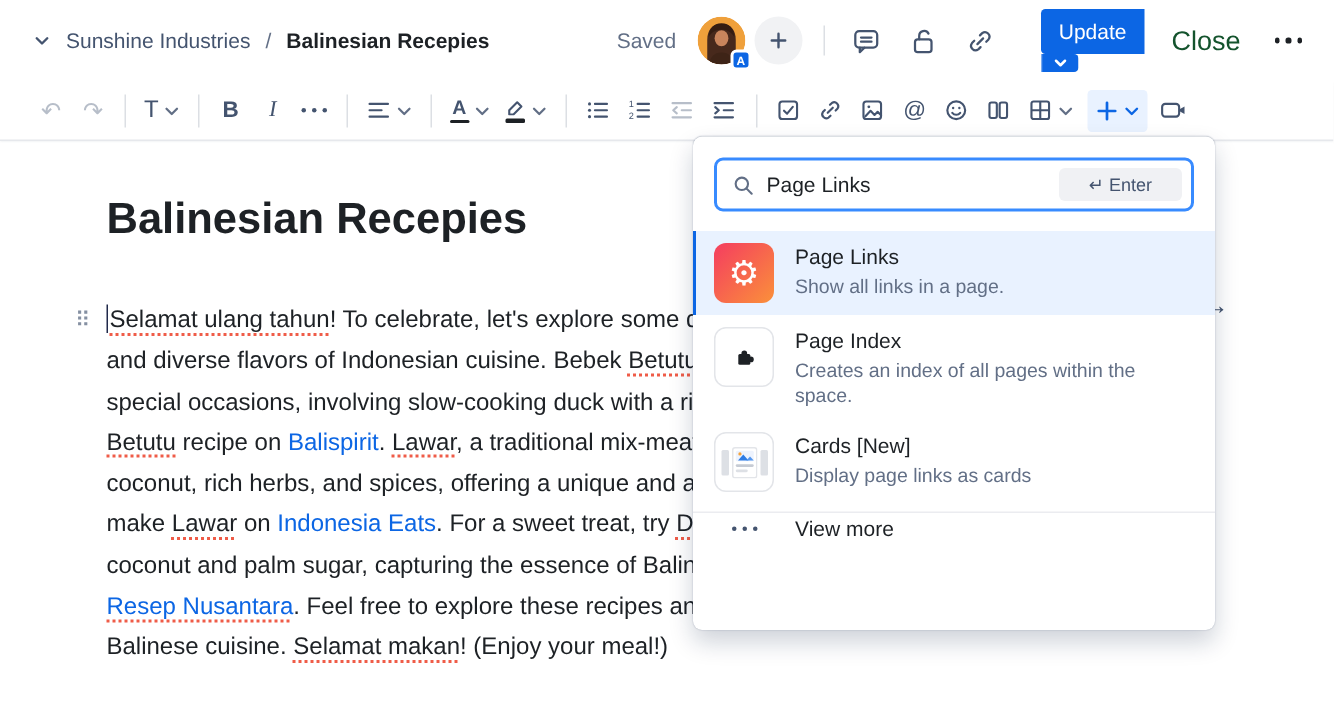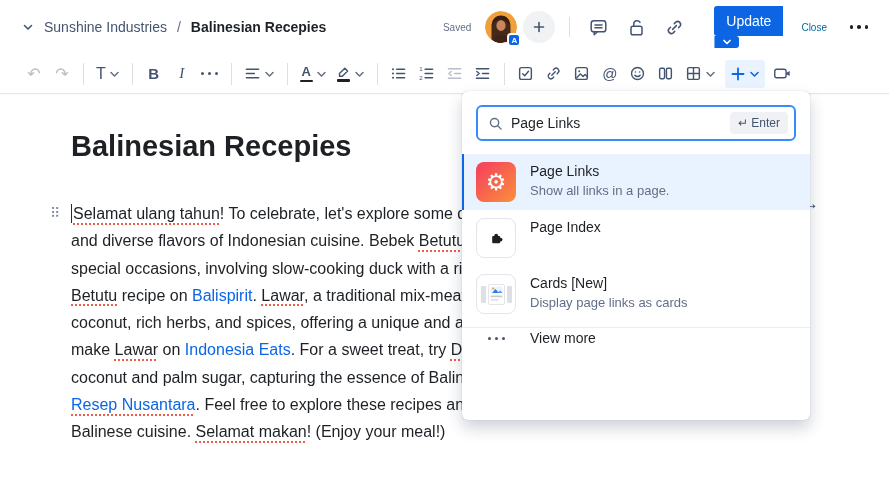--- a/index.html
+++ b/index.html
@@ -14,36 +14,36 @@
 
   
   .topbar { position:absolute; top:0; left:0; right:0; height:54px;
     display:flex; align-items:center; padding:0 16px; background:#fff; }
   .crumb-chev { width:24px; height:24px; display:flex; align-items:center; justify-content:center; cursor:pointer; }
   .crumbs { display:flex; align-items:center; gap:10px; margin-left:4px; font-size:14px; }
   .crumb-space { color:#44546F; }
   .crumb-sep { color:#626F86; }
   .crumb-page { color:#1d2125; font-weight:700; }
   .topbar-right { margin-left:auto; display:flex; align-items:center; gap:10px; }
-  .saved { color:#626F86; font-size:10px; margin-right:4px; }
+  .saved { color:#626F86; font-size:14px; margin-right:4px; }
   .avatar-wrap { position:relative; width:32px; height:32px; }
   .avatar { width:32px; height:32px; border-radius:50%; overflow:hidden; }
   .avatar-badge { position:absolute; right:-4px; bottom:-4px; width:14px; height:14px;
     background:#0C66E4; border:2px solid #fff; border-radius:4px; color:#fff;
     font-size:8px; font-weight:700; display:flex; align-items:center; justify-content:center; }
   .plus-circle { width:32px; height:32px; border-radius:50%; background:#F1F2F4;
     display:flex; align-items:center; justify-content:center; color:#44546F; margin-left:-4px; }
   .vdiv { width:1px; height:20px; background:#DCDFE4; margin:0 4px; }
   .tb-iconbtn { width:28px; height:28px; display:flex; align-items:center; justify-content:center; border-radius:3px; }
   .update-split { display:flex; margin-left:16px;flex-direction:column; }
   .update-main { background:#0C66E4; color:#fff; font-size:14px; font-weight:500;
     padding:7px 12px; border-radius:3px 0 0 3px; }
   .update-chev { background:#0C66E4; width:25px; border-left:1px solid rgba(255,255,255,0.45);
     border-radius:0 3px 3px 0; display:flex; align-items:center; justify-content:center; color:#fff; }
-  .close-btn { font-size:10px; color:#0369a1; padding:6px 8px;text-align:right; }
+  .close-btn { font-size:18px; color:#14532d; padding:6px 8px;text-align:right; }
   .dots { display:flex; align-items:center; }
   .dots i { width:3.5px; height:3.5px; border-radius:50%; background:#1d2125; display:inline-block; margin:0 2px; }
   .dots.gray i { background:#44546F; width:3px; height:3px; }
 
   
   .fmt-toolbar { position:absolute; top:54px; left:0; right:0; height:40px; background:#fff;
     display:flex; align-items:center; padding:0 20px;
     border-bottom:1px solid #E6E8EC; box-shadow:0 1px 2px rgba(9,30,66,0.05); }
   .fbtn { height:28px; min-width:28px; display:flex; align-items:center; justify-content:center; border-radius:3px; padding:0 2px; }
   .combo { display:flex; align-items:center; gap:3px; padding:0 5px; height:28px; border-radius:3px; }
@@ -71,21 +71,21 @@
   .dlink.spell { text-decoration-color:#EF5C48; }
 
   
   .insert-panel { position:absolute; left:462px; top:91px; width:348px; height:329px; background:#fff;
     border-radius:6px; z-index:6; display:flex; flex-direction:column;
     box-shadow:0 0 1px rgba(9,30,66,0.32), 0 8px 16px rgba(9,30,66,0.2); }
   .search-wrap { margin:14px 14px 13px; height:36px; border:2px solid #388BFF; border-radius:6px;
     display:flex; align-items:center; gap:8px; padding:0 6px 0 10px; }
   .search-input { border:none; outline:none; flex:1; min-width:0; font-size:14px;
     color:#1d2125; font-family:inherit; padding:0; background:transparent; }
-  .enter-pill { background:#F0F1F4; border-radius:4px; padding:4px 8px; font-size:12px;
+  .enter-pill { background:#F0F1F4; border-radius:4px; padding:4px 20px; font-size:12px;
     color:#44546F; white-space:nowrap; }
   .menu-item { display:flex; gap:14px; padding:8px 14px; align-items:flex-start; }
   .menu-item.selected { background:#E9F2FF; border-left:2px solid #0C66E4; padding-left:12px; }
   .mi-icon { width:40px; height:40px; flex:none; border-radius:8px;
     display:flex; align-items:center; justify-content:center; }
   .mi-icon.gradient { background:linear-gradient(135deg,#F5455C 10%,#FA8C3C 95%); color:#fff; font-size:23px; }
   .mi-icon.boxed { border:1px solid #E3E5E9; background:#fff; }
   .mi-text { padding-top:1px; }
   .mi-title { font-size:14px; color:#1d2125; margin-bottom:3px; }
   .mi-desc { font-size:13px; color:#626F86; line-height:17px; max-width:238px; }
@@ -370,20 +370,21 @@
   <div class="menu-item">
     <div class="mi-icon boxed">
       <svg width="15" height="15" viewBox="0 0 15 15" fill="#1d2125">
           <rect x="3.2" y="5" width="8" height="7.2" rx="1"></rect>
           <circle cx="7.2" cy="4.6" r="1.9"></circle>
           <circle cx="11.6" cy="8.6" r="1.9"></circle>
         </svg>
     </div>
     <div class="mi-text">
       <div class="mi-title">Page Index</div>
+      <div class="mi-desc">Creates an index of all pages within the space.</div>
     </div>
   </div>
 
   <div class="menu-item">
     <div class="mi-icon boxed">
       <span class="cards-mini">
         <span class="sidebar"></span>
         <svg width="17" height="21" viewBox="0 0 17 21">
             <rect x="0.5" y="0.5" width="16" height="20" rx="1.5" fill="#fff" stroke="#E3E5E9"></rect>
             <rect x="2.5" y="2.5" width="12" height="7" rx="1" fill="#EDF3FE"></rect>

